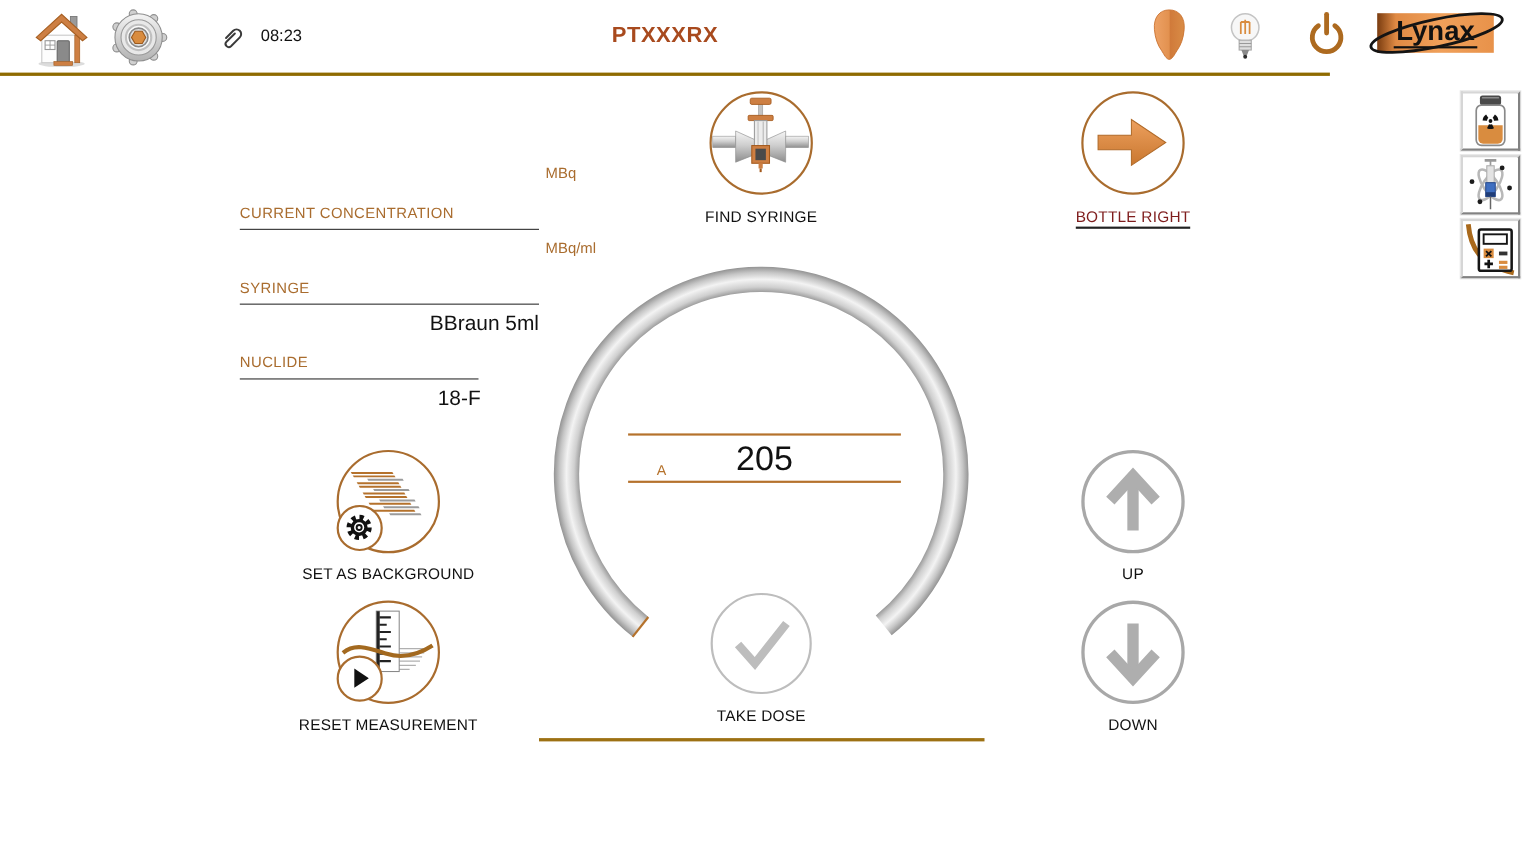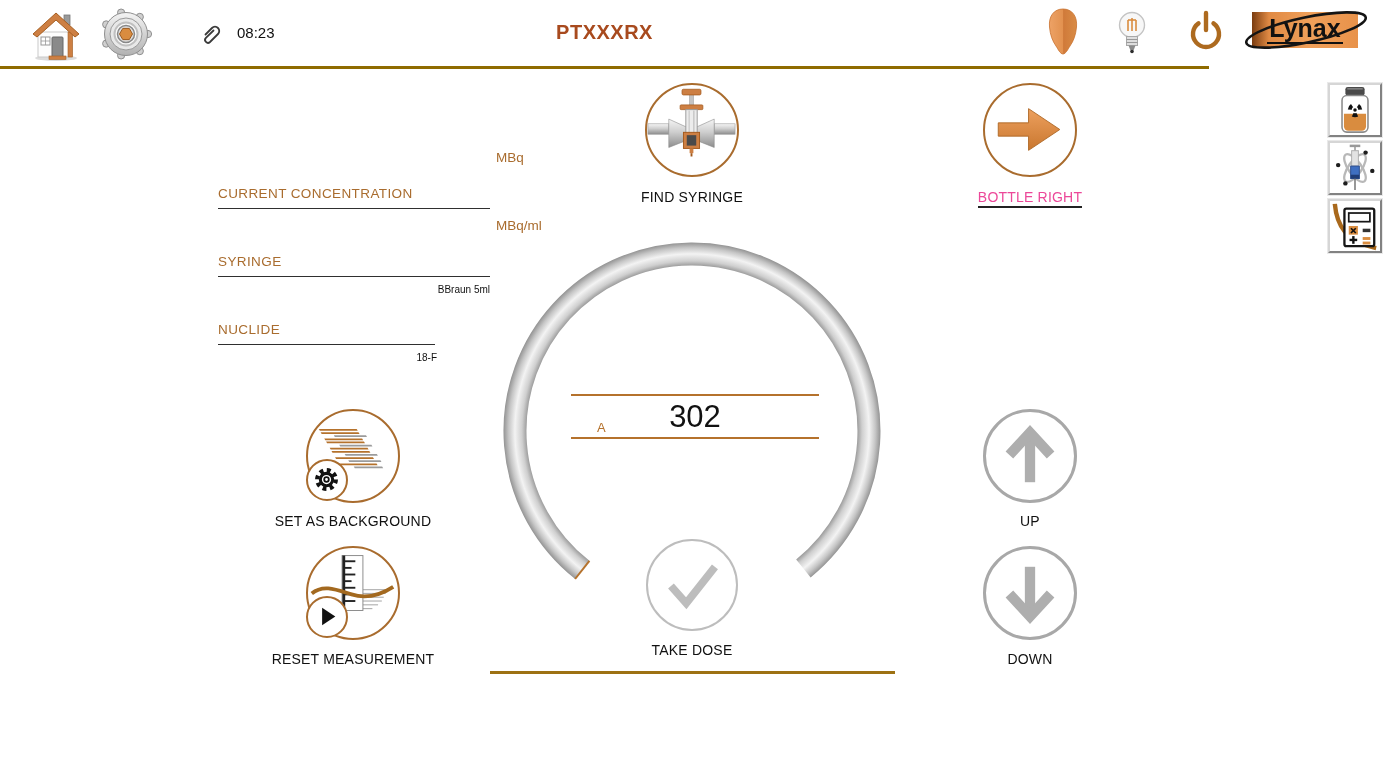--- a/index.html
+++ b/index.html
@@ -19,33 +19,33 @@
         display:flex;align-items:center;justify-content:center;}
   .logo-text{font-size:25px;font-weight:bold;color:#111;line-height:1;
              border-bottom:2.5px solid #111;padding:0 2px 1px 2px;}
   .logo-swoosh{position:absolute;left:-10px;top:-8px;overflow:visible;pointer-events:none;}
 
   
   .field-label{position:absolute;left:218px;width:272px;font-size:13.5px;color:#a96c2e;
                letter-spacing:.4px;padding-bottom:7px;border-bottom:1.6px solid #2f2f2f;}
   .field-label.short{width:217px;}
   .unit{position:absolute;left:496px;font-size:13.5px;color:#a96c2e;}
-  .fvalue{position:absolute;left:218px;width:272px;text-align:right;font-size:10px;color:#111;}
+  .fvalue{position:absolute;left:218px;width:272px;text-align:right;font-size:19px;color:#111;}
   .fvalue.short{width:219px;}
 
   
   .circle{position:absolute;border-radius:50%;box-sizing:border-box;background:#fff;cursor:pointer;}
   .c-orange{border:2.5px solid #a96c2e;}
   .c-gray{border:3px solid #a8a8a8;}
   .c-gray-thin{border:2px solid #bdbdbd;}
   .badge{position:absolute;width:42px;height:42px;border-radius:50%;background:#fff;
          border:2.5px solid #a96c2e;box-sizing:border-box;cursor:pointer;}
   .btn-label{position:absolute;width:220px;text-align:center;font-size:14px;color:#111;
              letter-spacing:.2px;cursor:pointer;}
-  .btn-label.orange{color:#ec4899;}
+  .btn-label.orange{color:#7f1d1d;}
   .btn-label.orange span{border-bottom:2px solid #222;padding-bottom:1px;}
 
   
   .value-box{position:absolute;left:571px;top:394px;width:248px;height:45px;
              border-top:2px solid #b5722c;border-bottom:2px solid #b5722c;box-sizing:border-box;}
   .value-box .val{display:block;text-align:center;font-size:31px;color:#111;line-height:41px;}
   .value-box .chan{position:absolute;left:26px;bottom:2px;font-size:13px;color:#b5722c;}
 
   .gold-line{position:absolute;left:490px;top:671px;width:405px;height:3px;background:#9d7113;}
 
@@ -219,21 +219,21 @@
         <stop offset="0.937" stop-color="#f3f3f3"></stop>
         <stop offset="0.97" stop-color="#c6c6c6"></stop>
         <stop offset="0.997" stop-color="#949494"></stop>
       </radialGradient>
     </defs>
     <path d="M 90.3 338.9 A 177 177 0 1 1 311.4 337.5" fill="none" stroke="url(#ringG)" stroke-width="23"></path>
     <line x1="97.4" y1="329.9" x2="83.1" y2="348.0" stroke="#b5722c" stroke-width="2"></line>
   </svg>
 
   <div class="value-box">
-    <span class="val">302</span>
+    <span class="val">205</span>
     <span class="chan">A</span>
   </div>
 
   <div class="circle c-orange" style="left:306px;top:409px;width:94px;height:94px">
     <svg width="89" height="89" viewBox="0 0 94 94">
       <g transform="translate(12,20) skewX(30)" stroke-width="1.9">
         <line x1="0" y1="0" x2="40" y2="0" stroke="#b5722c"></line>
         <line x1="0" y1="3.3" x2="40" y2="3.3" stroke="#b5722c"></line>
         <line x1="12" y1="6.6" x2="46" y2="6.6" stroke="#9b9b9b"></line>
         <line x1="0" y1="9.9" x2="40" y2="9.9" stroke="#b5722c"></line>

